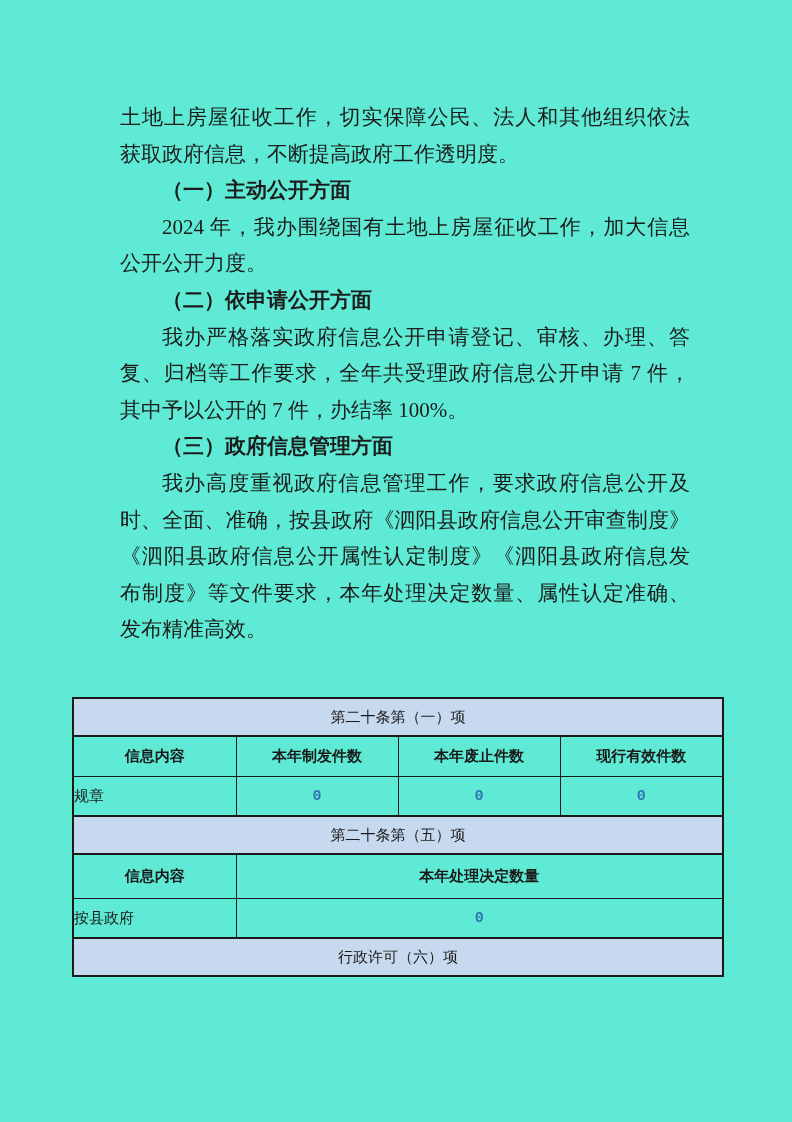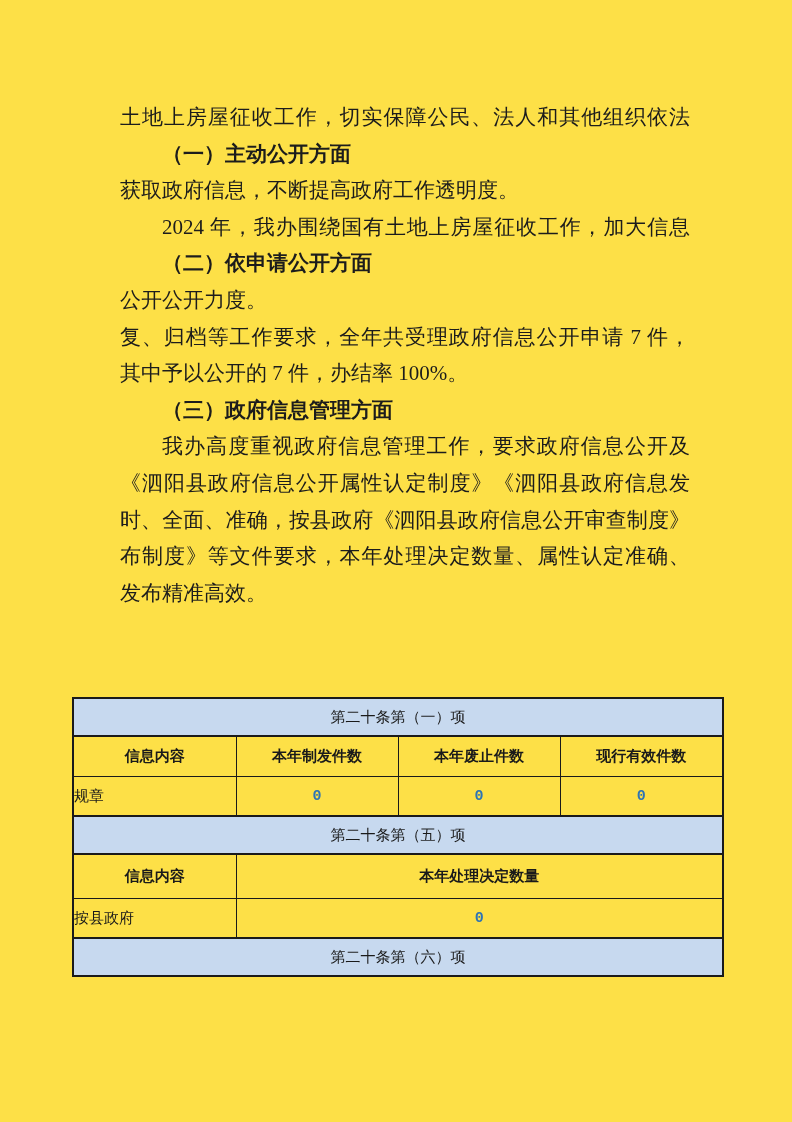--- a/index.html
+++ b/index.html
@@ -1,20 +1,20 @@
 <!DOCTYPE html>
 <html><head>
 <meta charset="utf-8">
 <style>
   html, body { margin: 0; padding: 0; background: #ffffff; }
   .page {
     position: relative;
     width: 792px;
     height: 1122px;
-    background: #fde047;
+    background: #5eead4;
     overflow: hidden;
     font-family: "Liberation Serif", serif;
   }
   .body-text {
     position: absolute;
     left: 120px;
     top: 99px;
     width: 570px;
     color: #1c1c1c;
     font-size: 21px;
@@ -83,31 +83,32 @@
   }
   tr.banner.last td { border-bottom: 2px solid #1a1a1a; }
 </style>
 </head>
 <body>
 
 <div class="page">
 
   <div class="body-text">
     <div class="line just">土地上房屋征收工作，切实保障公民、法人和其他组织依法</div>
+    <div class="line">获取政府信息，不断提高政府工作透明度。</div>
     <div class="line indent subhead">（一）主动公开方面</div>
-    <div class="line">获取政府信息，不断提高政府工作透明度。</div>
     <div class="line indent just">2024 年，我办围绕国有土地上房屋征收工作，加大信息</div>
+    <div class="line">公开公开力度。</div>
     <div class="line indent subhead">（二）依申请公开方面</div>
-    <div class="line">公开公开力度。</div>
+    <div class="line indent just">我办严格落实政府信息公开申请登记、审核、办理、答</div>
     <div class="line just">复、归档等工作要求，全年共受理政府信息公开申请 7 件，</div>
     <div class="line">其中予以公开的 7 件，办结率 100%。</div>
     <div class="line indent subhead">（三）政府信息管理方面</div>
     <div class="line indent just">我办高度重视政府信息管理工作，要求政府信息公开及</div>
+    <div class="line just">时、全面、准确，按县政府《泗阳县政府信息公开审查制度》</div>
     <div class="line just">《泗阳县政府信息公开属性认定制度》《泗阳县政府信息发</div>
-    <div class="line just">时、全面、准确，按县政府《泗阳县政府信息公开审查制度》</div>
     <div class="line just">布制度》等文件要求，本年处理决定数量、属性认定准确、</div>
     <div class="line">发布精准高效。</div>
   </div>
 
 
   <table class="doc-table">
     <colgroup>
       <col style="width:163px">
         <col style="width:162px">
         <col style="width:162px">
@@ -134,18 +135,18 @@
       </tr>
       <tr class="thead2">
         <td>信息内容</td>
         <td colspan="3">本年处理决定数量</td>
       </tr>
       <tr class="datarow">
         <td class="label-cell">按县政府</td>
         <td class="value-cell" colspan="3">0</td>
       </tr>
       <tr class="banner last">
-        <td colspan="4">第二十条第（六）项</td>
+        <td colspan="4">行政许可（六）项</td>
       </tr>
     </tbody>
   </table>
 
 </div>
 
 </body></html>

